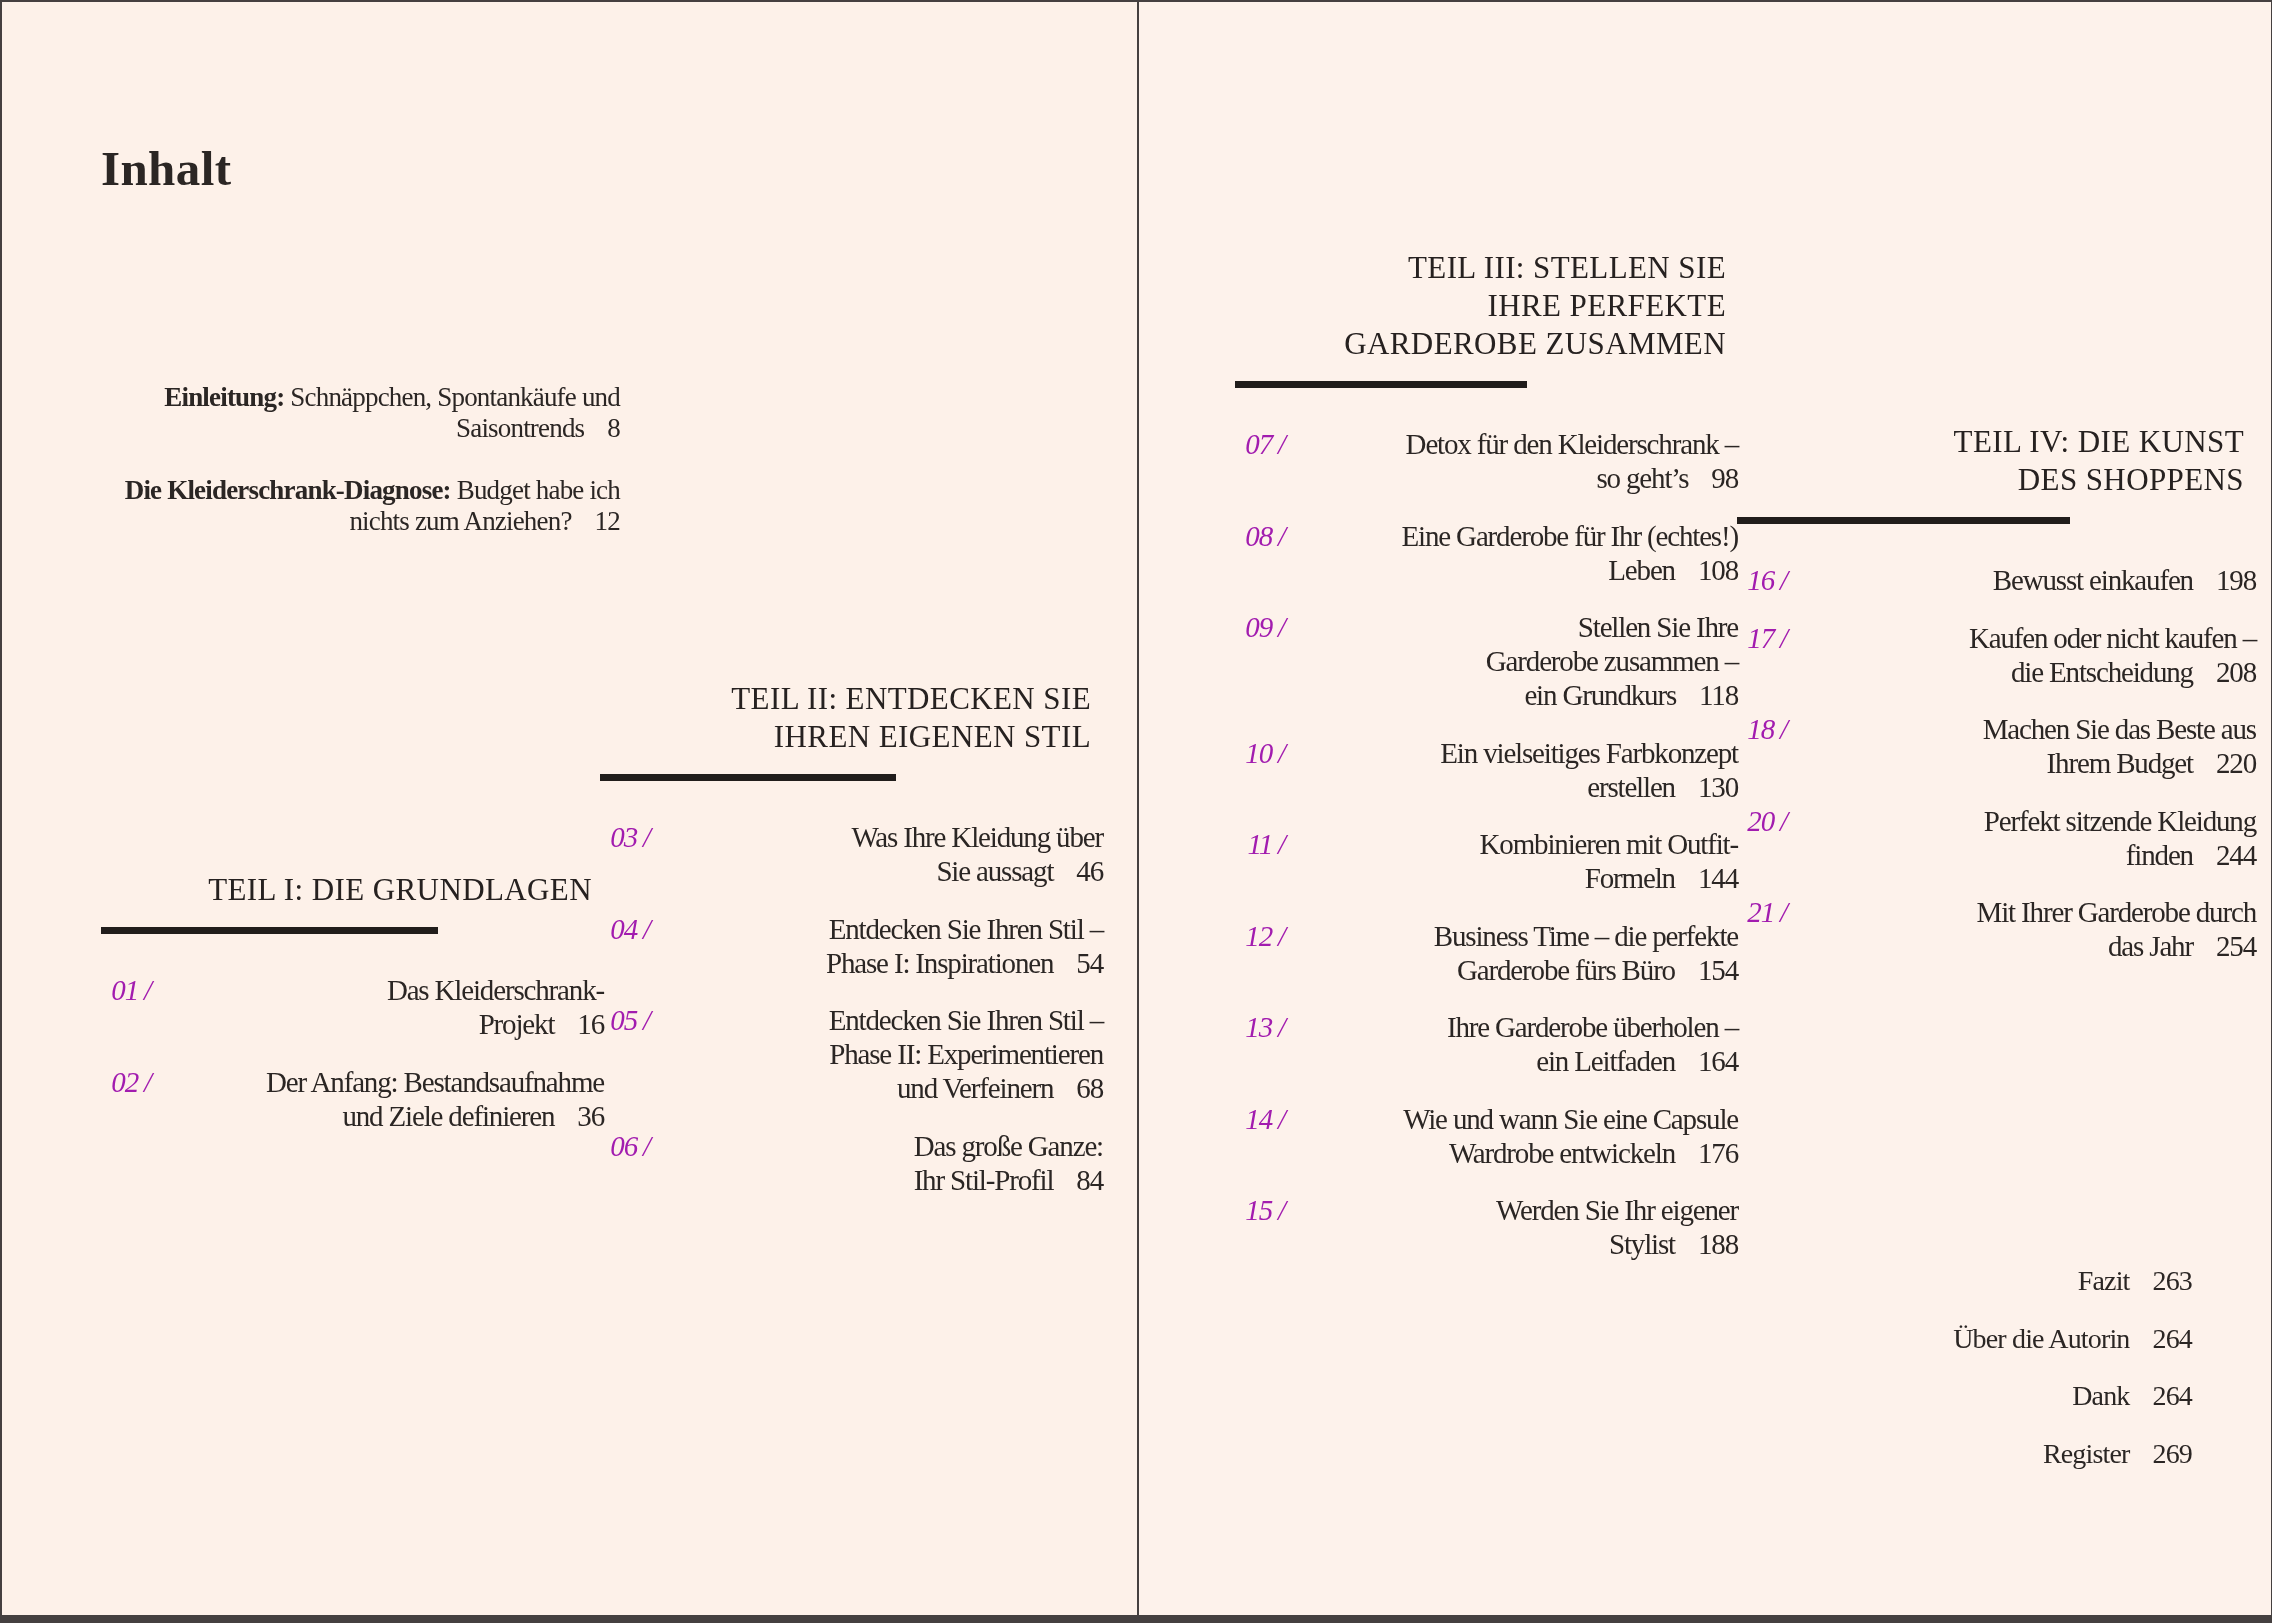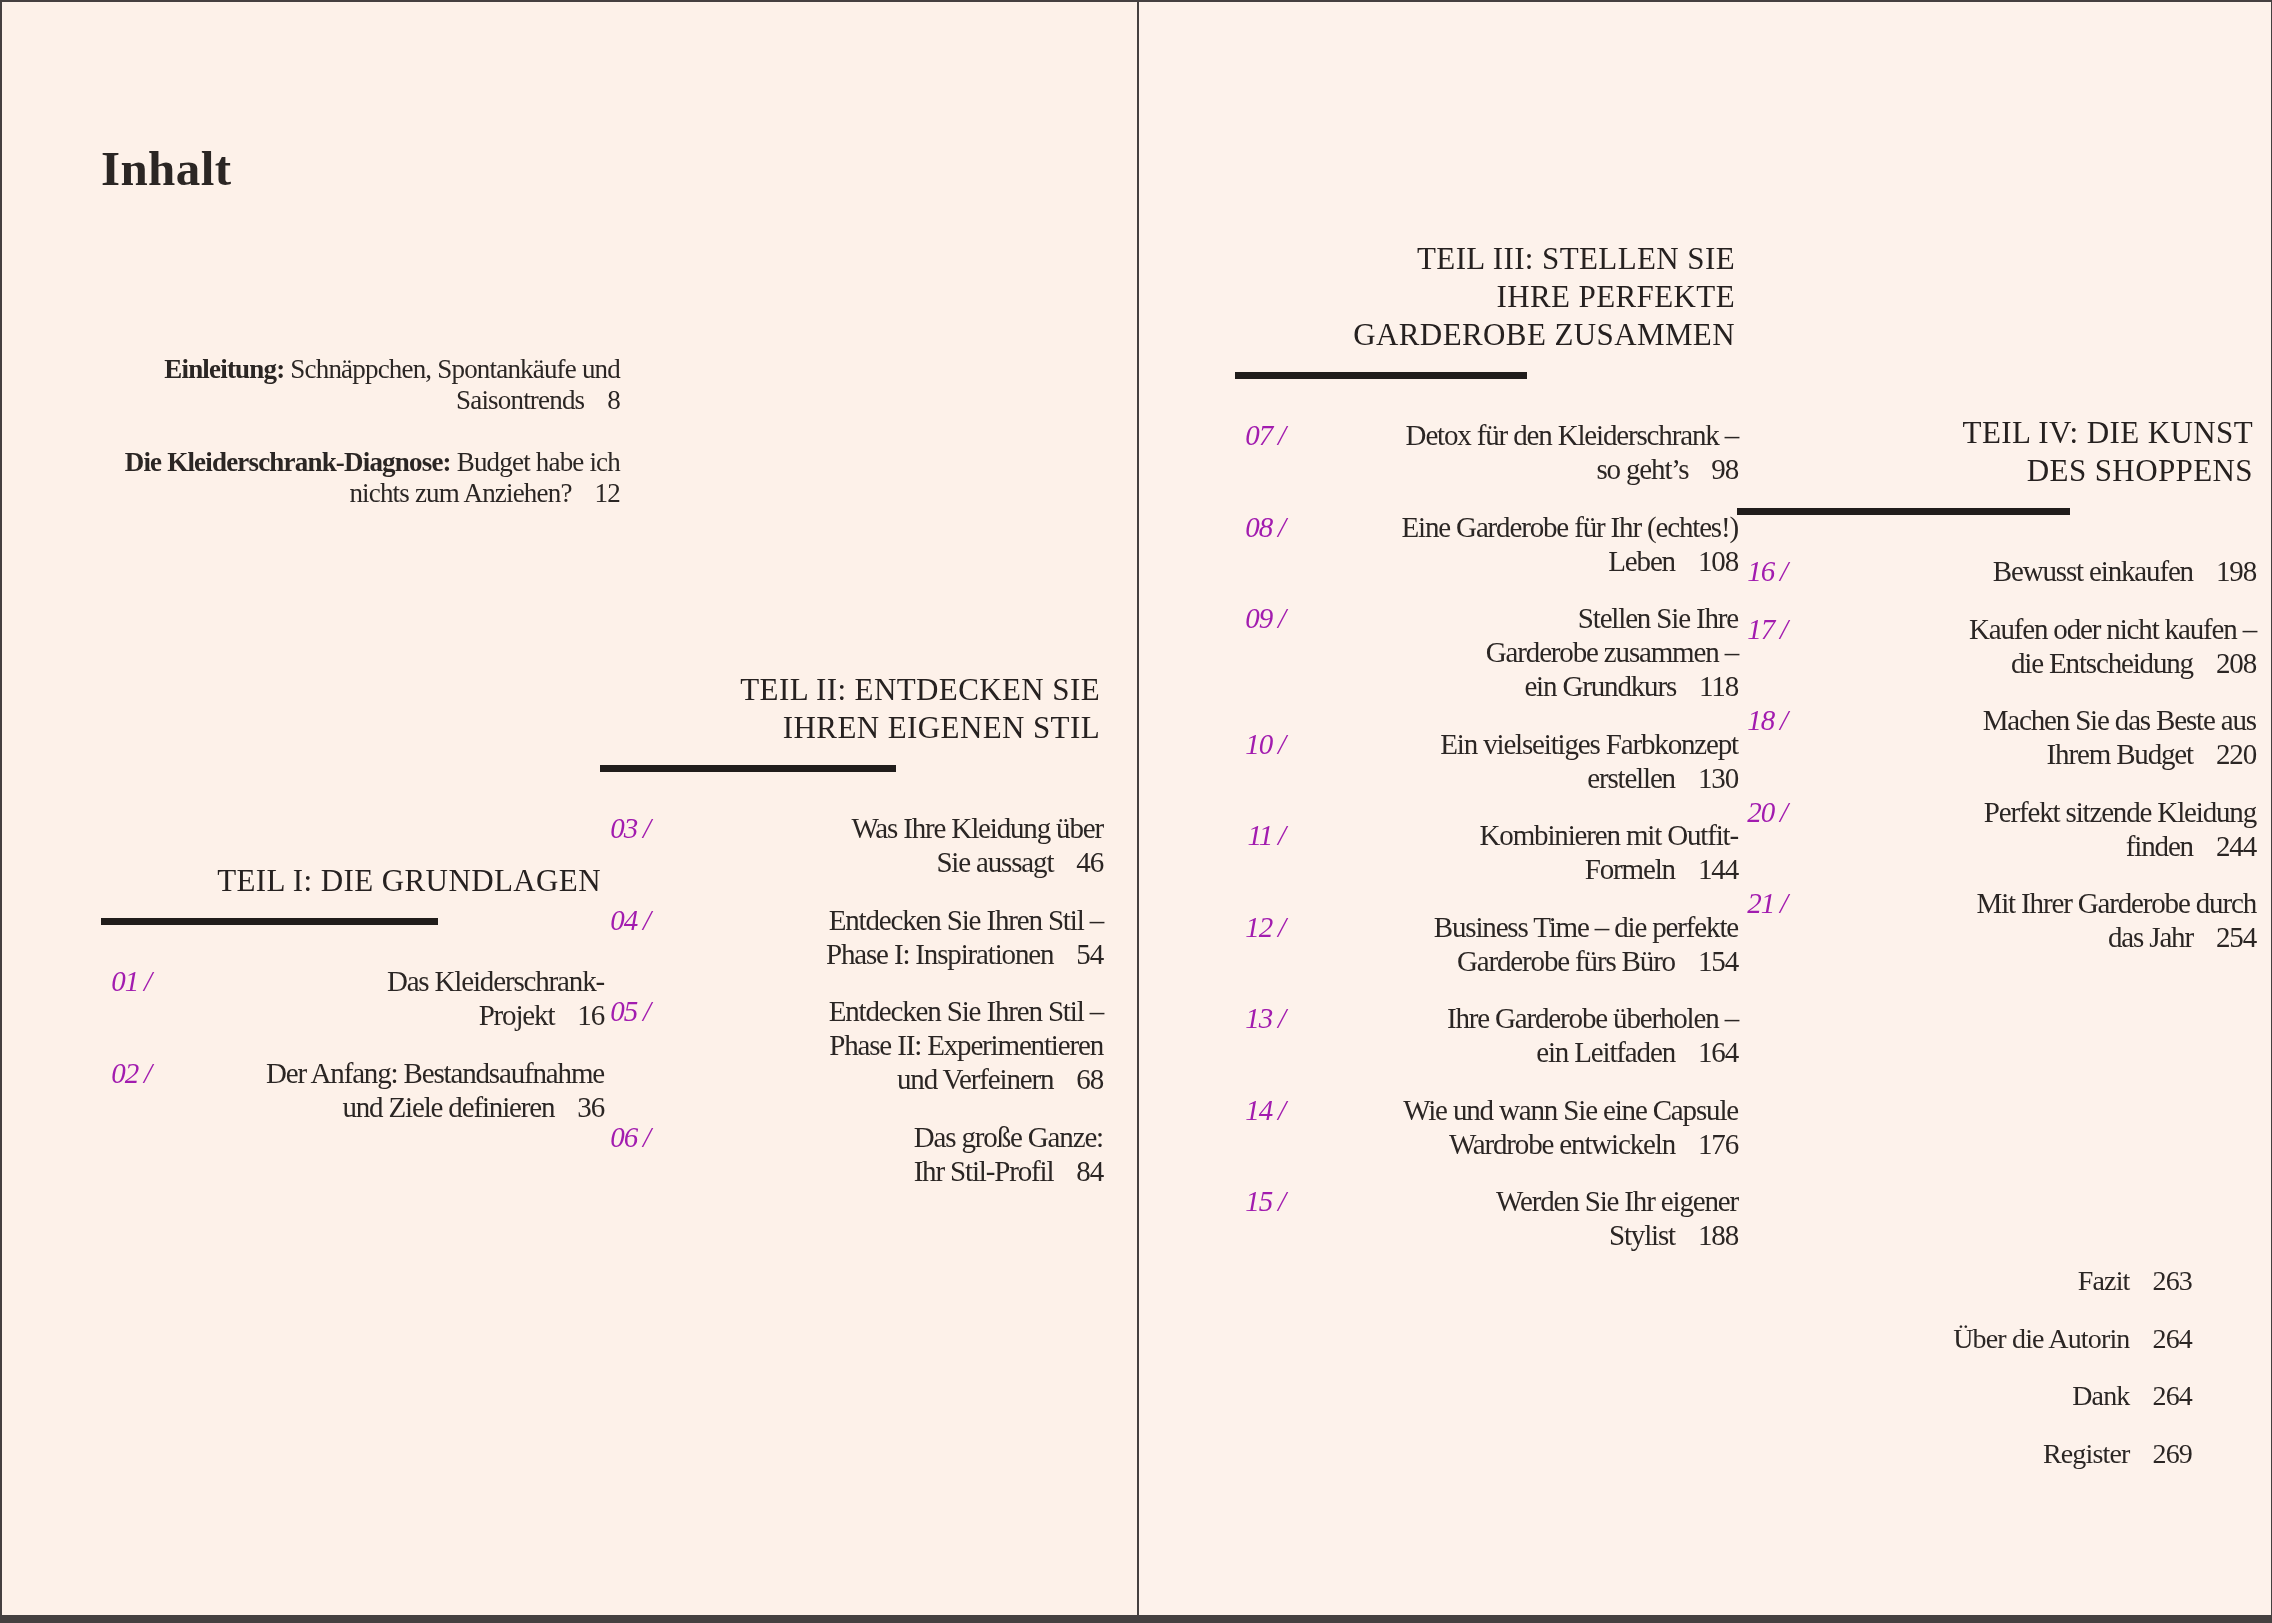--- a/index.html
+++ b/index.html
@@ -21,26 +21,26 @@
   }
   .divider{
     position:absolute;top:0;bottom:0;left:1135px;width:2.4px;
     background:#454040;
   }
   .book-title{
     position:absolute;left:99px;top:138px;
     font-size:49px;line-height:58px;font-weight:bold;
     letter-spacing:0.4px;margin:0;
   }
-  .intro{position:absolute;left:99px;top:352px;width:519px;}
+  .intro{position:absolute;left:99px;top:380px;width:519px;}
   .intro p{margin:0 0 31px 0;font-size:27px;line-height:31px;letter-spacing:-0.03em;}
   .intro b{font-weight:bold;}
   .sec{position:absolute;width:503px;}
   .sec h2{
-    margin:3px;font-weight:400;
+    margin:12px;font-weight:400;
     font-size:31px;line-height:38px;letter-spacing:0.4px;
     color:#262120;
   }
   .rule{height:7.3px;background:#211d1b;margin:18px 0 0 0;}
   .items{margin-top:39px;}
   .item{
     display:flex;margin-bottom:23.5px;
     font-size:29px;line-height:34px;letter-spacing:-0.04em;
   }
   .item .num{flex:none;width:50px;font-style:italic;color:#a21caf;}

